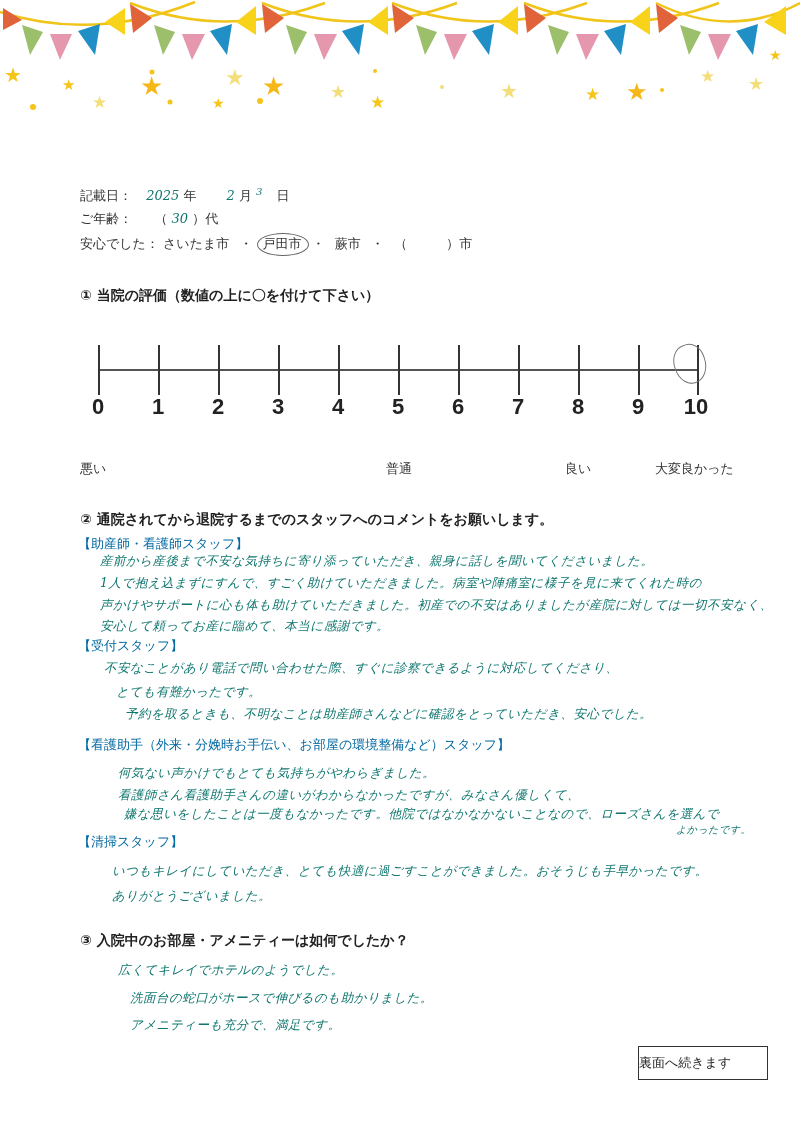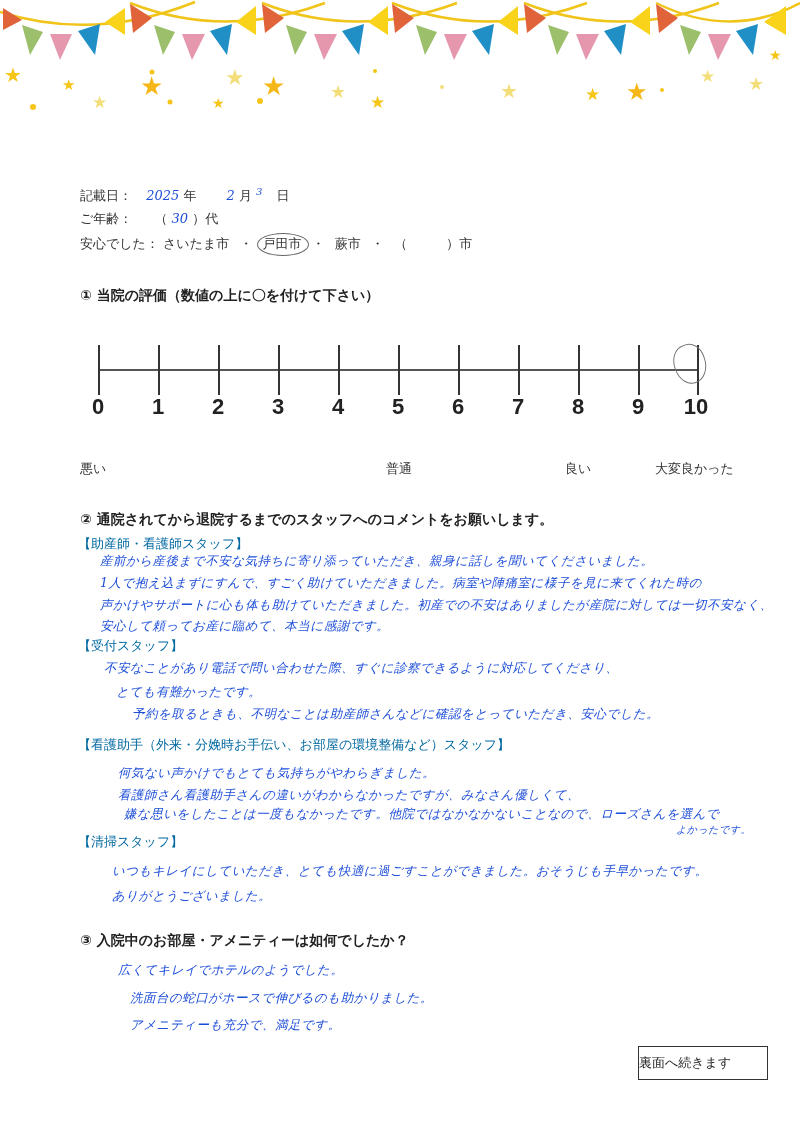--- a/index.html
+++ b/index.html
@@ -1,20 +1,20 @@
 <!DOCTYPE html>
 <html><head>
 <meta charset="utf-8">
 <style>
   html, body { margin: 0; padding: 0; background: #ffffff; }
   body { width: 800px; height: 1130px; position: relative; overflow: hidden;
          font-family: "DejaVu Sans", "Liberation Sans", sans-serif; color: #222; }
   .banner { position: absolute; left: 0; top: 0; width: 800px; height: 120px; }
   .field { position: absolute; font-size: 13px; color: #333; white-space: nowrap; }
-  .hand { font-family: "DejaVu Serif", "Liberation Serif", serif; color: #1d4ed8; font-style: italic; }
+  .hand { font-family: "DejaVu Serif", "Liberation Serif", serif; color: #0f766e; font-style: italic; }
   .section-title { position: absolute; left: 80px; font-size: 14px; font-weight: bold; color: #222; white-space: nowrap; }
   .scale { position: absolute; left: 98px; top: 340px; width: 600px; height: 80px; }
   .scale .axis { position: absolute; left: 0; right: 0; top: 29px; height: 2px; background: #555; }
   .scale .tick { position: absolute; top: 5px; width: 1.6px; height: 50px; background: #333; }
   .scale .num { position: absolute; top: 54px; font-size: 22px; font-weight: bold; color: #222;
                 font-family: "Liberation Sans", sans-serif; transform: translateX(-50%); }
   .scale .mark { position: absolute; width: 30px; height: 38px; border: 1.3px solid #777;
                  border-radius: 50% 45% 55% 50%; transform: rotate(-20deg); }
   .anchor { position: absolute; top: 460px; font-size: 13px; color: #333; white-space: nowrap; }
   .cat { position: absolute; left: 78px; font-size: 13px; color: #0369a1; white-space: nowrap; }
@@ -174,21 +174,21 @@
 
 <div class="cat" style="top:535px;">【助産師・看護師スタッフ】</div>
 <div class="line hand" style="left:100px; top:553px;">産前から産後まで不安な気持ちに寄り添っていただき、親身に話しを聞いてくださいました。</div>
 <div class="line hand" style="left:100px; top:575px;">1人で抱え込まずにすんで、すごく助けていただきました。病室や陣痛室に様子を見に来てくれた時の</div>
 <div class="line hand" style="left:100px; top:597px;">声かけやサポートに心も体も助けていただきました。初産での不安はありましたが産院に対しては一切不安なく、</div>
 <div class="line hand" style="left:100px; top:618px;">安心して頼ってお産に臨めて、本当に感謝です。</div>
 
 <div class="cat" style="top:637px;">【受付スタッフ】</div>
 <div class="line hand" style="left:104px; top:660px;">不安なことがあり電話で問い合わせた際、すぐに診察できるように対応してくださり、</div>
 <div class="line hand" style="left:116px; top:684px;">とても有難かったです。</div>
-<div class="line hand" style="left:132px; top:706px;text-align:center;">予約を取るときも、不明なことは助産師さんなどに確認をとっていただき、安心でした。</div>
+<div class="line hand" style="left:125px; top:706px;text-align:center;">予約を取るときも、不明なことは助産師さんなどに確認をとっていただき、安心でした。</div>
 
 <div class="cat" style="top:736px;">【看護助手（外来・分娩時お手伝い、お部屋の環境整備など）スタッフ】</div>
 <div class="line hand" style="left:118px; top:765px;">何気ない声かけでもとても気持ちがやわらぎました。</div>
 <div class="line hand" style="left:118px; top:787px;">看護師さん看護助手さんの違いがわからなかったですが、みなさん優しくて、</div>
 <div class="line hand" style="left:124px; top:806px;">嫌な思いをしたことは一度もなかったです。他院ではなかなかないことなので、ローズさんを選んで</div>
 <div class="line hand" style="left:676px; top:823px; font-size:10px;">よかったです。</div>
 
 <div class="cat" style="top:833px;">【清掃スタッフ】</div>
 <div class="line hand" style="left:112px; top:863px;">いつもキレイにしていただき、とても快適に過ごすことができました。おそうじも手早かったです。</div>
 <div class="line hand" style="left:112px; top:888px;">ありがとうございました。</div>

